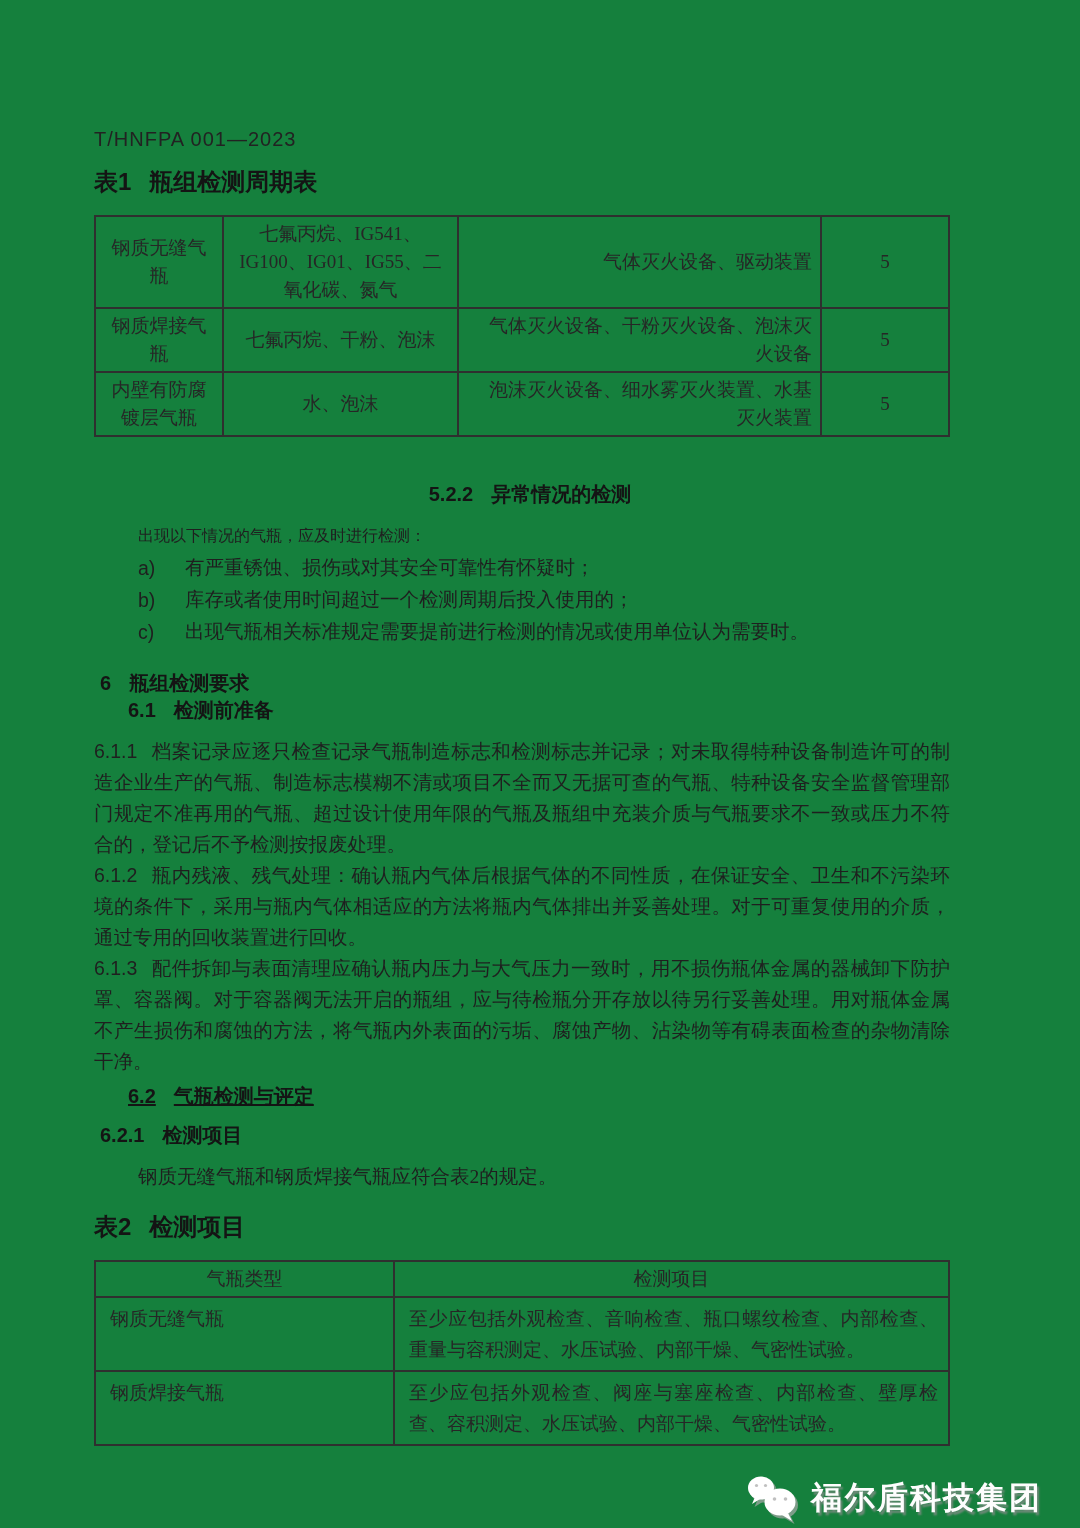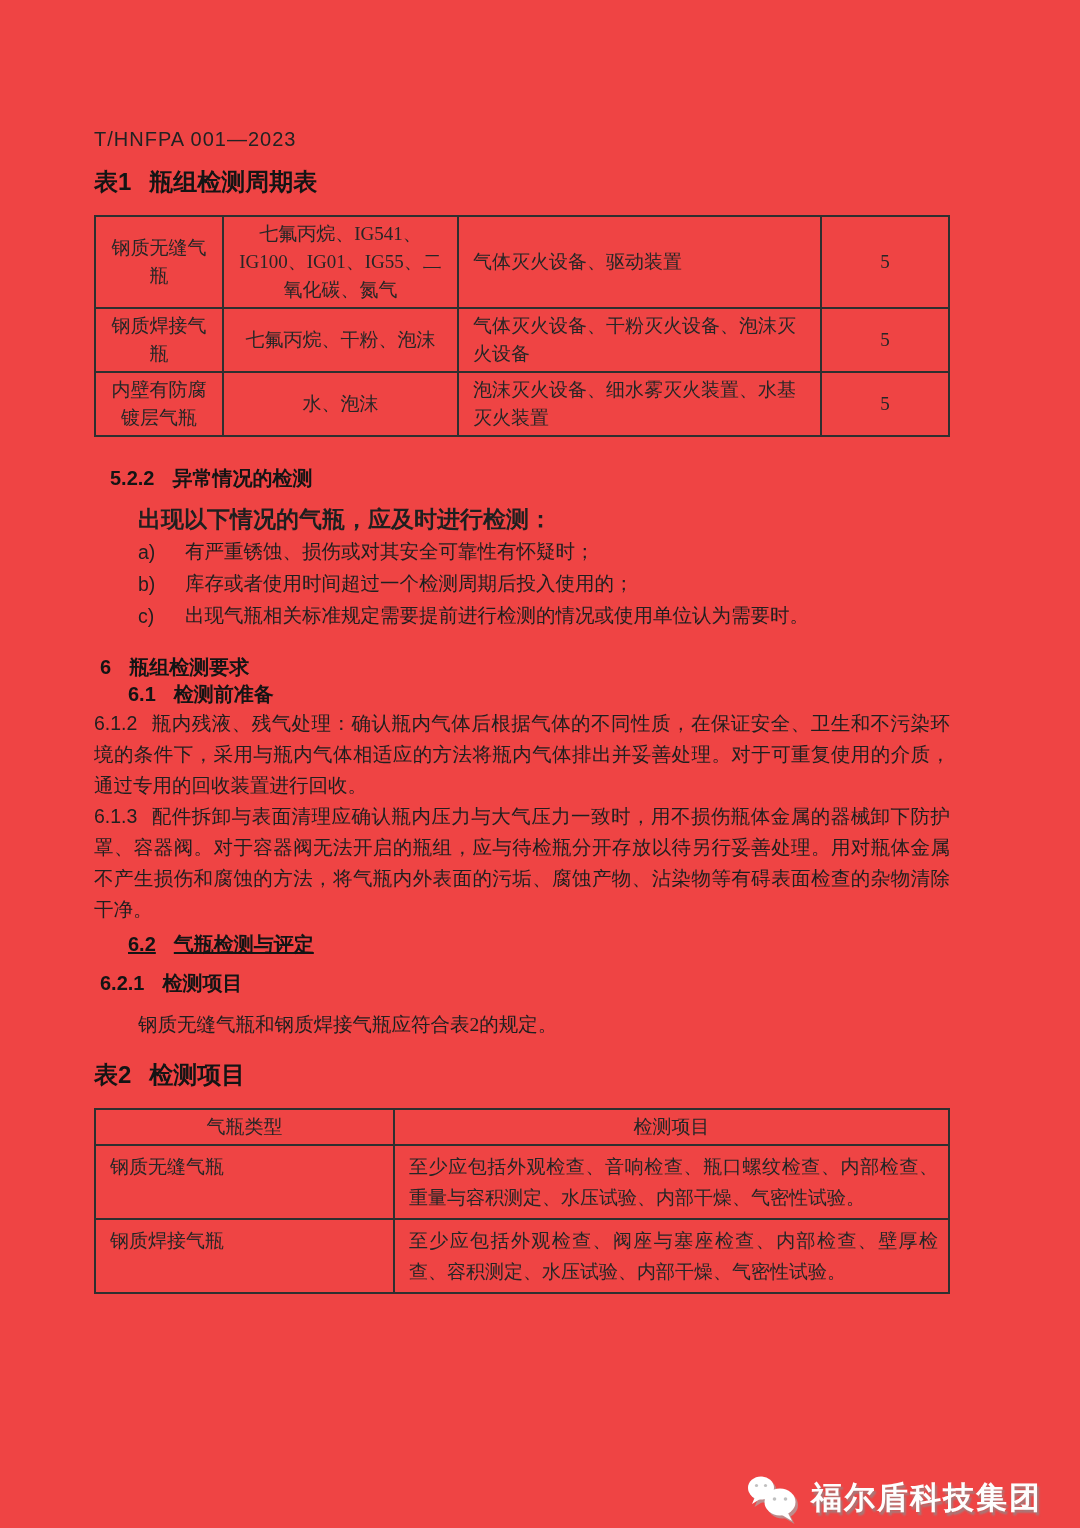--- a/index.html
+++ b/index.html
@@ -1,19 +1,19 @@
 <!DOCTYPE html>
 <html><head>
 <meta charset="utf-8">
 <style>
   html,body{margin:0;padding:0;background:#ffffff;}
   .page{
     position:relative;
     width:1080px;height:1528px;
-    background:#ef4444;
+    background:#15803d;
     color:#1f1f1f;
     font-family:"Liberation Serif","DejaVu Serif",serif;
     overflow:hidden;
   }
   .content{
     position:absolute;left:94px;top:0;
     width:856px;
   }
   .doc-code{
     margin-top:126px;
@@ -40,39 +40,39 @@
     border:2px solid #2f2f2f;
     font-size:19px;
     font-weight:normal;
     line-height:28px;
     padding:3px 8px;
     text-align:center;
     vertical-align:middle;
     color:#262626;
   }
   table.doc-table th{white-space:pre-line;}
-  table.doc-table td.cell-left{text-align:left;padding-left:14px;border-radius:29px;}
+  table.doc-table td.cell-left{text-align:right;padding-left:14px;border-radius:29px;}
   table.t2 td{line-height:31px;padding:5px 10px;}
   table.t2 td.cell-left2{text-align:left;padding-left:14px;vertical-align:top;}
   table.t2 td.cell-just{text-align:justify;text-justify:inter-ideograph;}
   .h-clause{
     font-family:"Liberation Sans","DejaVu Sans",sans-serif;
     font-weight:bold;font-size:20px;line-height:27px;
     color:#141414;
   }
-  .h-522{margin-top:28px;padding-left:16px;}
+  .h-522{margin-top:44px;padding-left:16px;text-align:center;}
   .h-sec{margin-top:22px;padding-left:6px;}
   .h-sub{padding-left:34px;}
   .h-62{margin-top:6px;padding-left:34px;text-decoration:underline;}
   .h-621{margin-top:12px;padding-left:6px;}
   .hnum{margin-right:18px;}
   .intro{
     margin:12px 0 0 0;
     padding-left:44px;
-    font-size:23px;line-height:32px;font-weight:bold;
+    font-size:16px;line-height:32px;
   }
   .li{
     display:flex;
     padding-left:44px;
     font-size:19.5px;line-height:32px;
   }
   .li-label{
     width:47px;flex:0 0 47px;
     font-family:"Liberation Sans","DejaVu Sans",sans-serif;
   }
@@ -175,20 +175,23 @@
     </div>
 
     <div class="h-clause h-sec">
       <span class="hnum">6</span><span>瓶组检测要求</span>
     </div>
 
     <div class="h-clause h-sub">
       <span class="hnum">6.1</span><span>检测前准备</span>
     </div>
 
+    <p class="body-p body-first">
+      <span class="pnum">6.1.1</span><span>档案记录应逐只检查记录气瓶制造标志和检测标志并记录；对未取得特种设备制造许可的制造企业生产的气瓶、制造标志模糊不清或项目不全而又无据可查的气瓶、特种设备安全监督管理部门规定不准再用的气瓶、超过设计使用年限的气瓶及瓶组中充装介质与气瓶要求不一致或压力不符合的，登记后不予检测按报废处理。</span>
+    </p>
     <p class="body-p">
       <span class="pnum">6.1.2</span><span>瓶内残液、残气处理：确认瓶内气体后根据气体的不同性质，在保证安全、卫生和不污染环境的条件下，采用与瓶内气体相适应的方法将瓶内气体排出并妥善处理。对于可重复使用的介质，通过专用的回收装置进行回收。</span>
     </p>
     <p class="body-p">
       <span class="pnum">6.1.3</span><span>配件拆卸与表面清理应确认瓶内压力与大气压力一致时，用不损伤瓶体金属的器械卸下防护罩、容器阀。对于容器阀无法开启的瓶组，应与待检瓶分开存放以待另行妥善处理。用对瓶体金属不产生损伤和腐蚀的方法，将气瓶内外表面的污垢、腐蚀产物、沾染物等有碍表面检查的杂物清除干净。</span>
     </p>
 
     <div class="h-clause h-62">
       <span class="hnum">6.2</span><span>气瓶检测与评定</span>
     </div>

